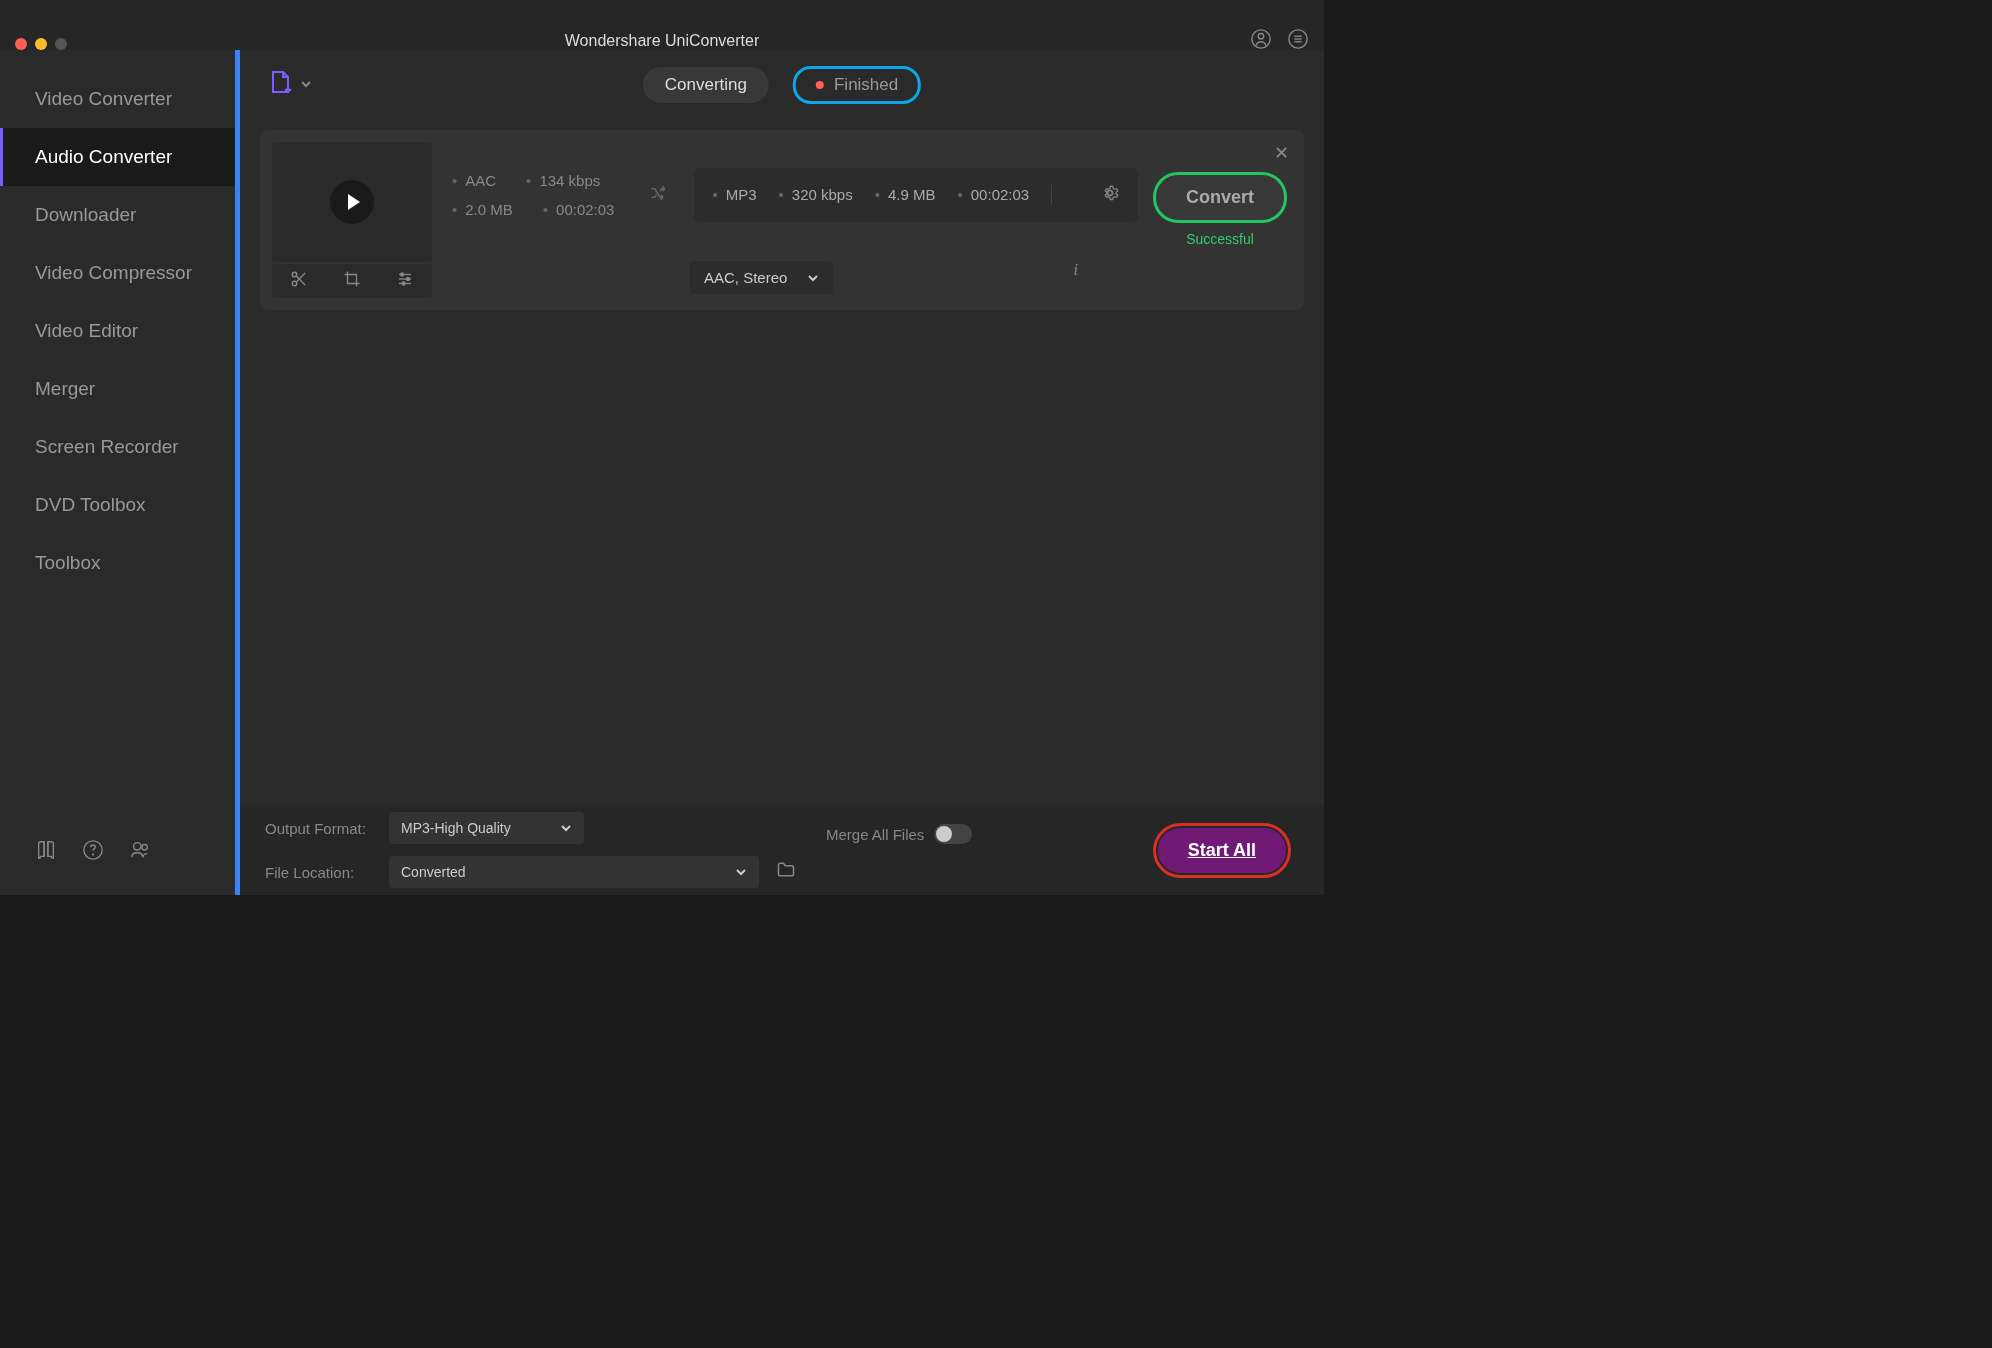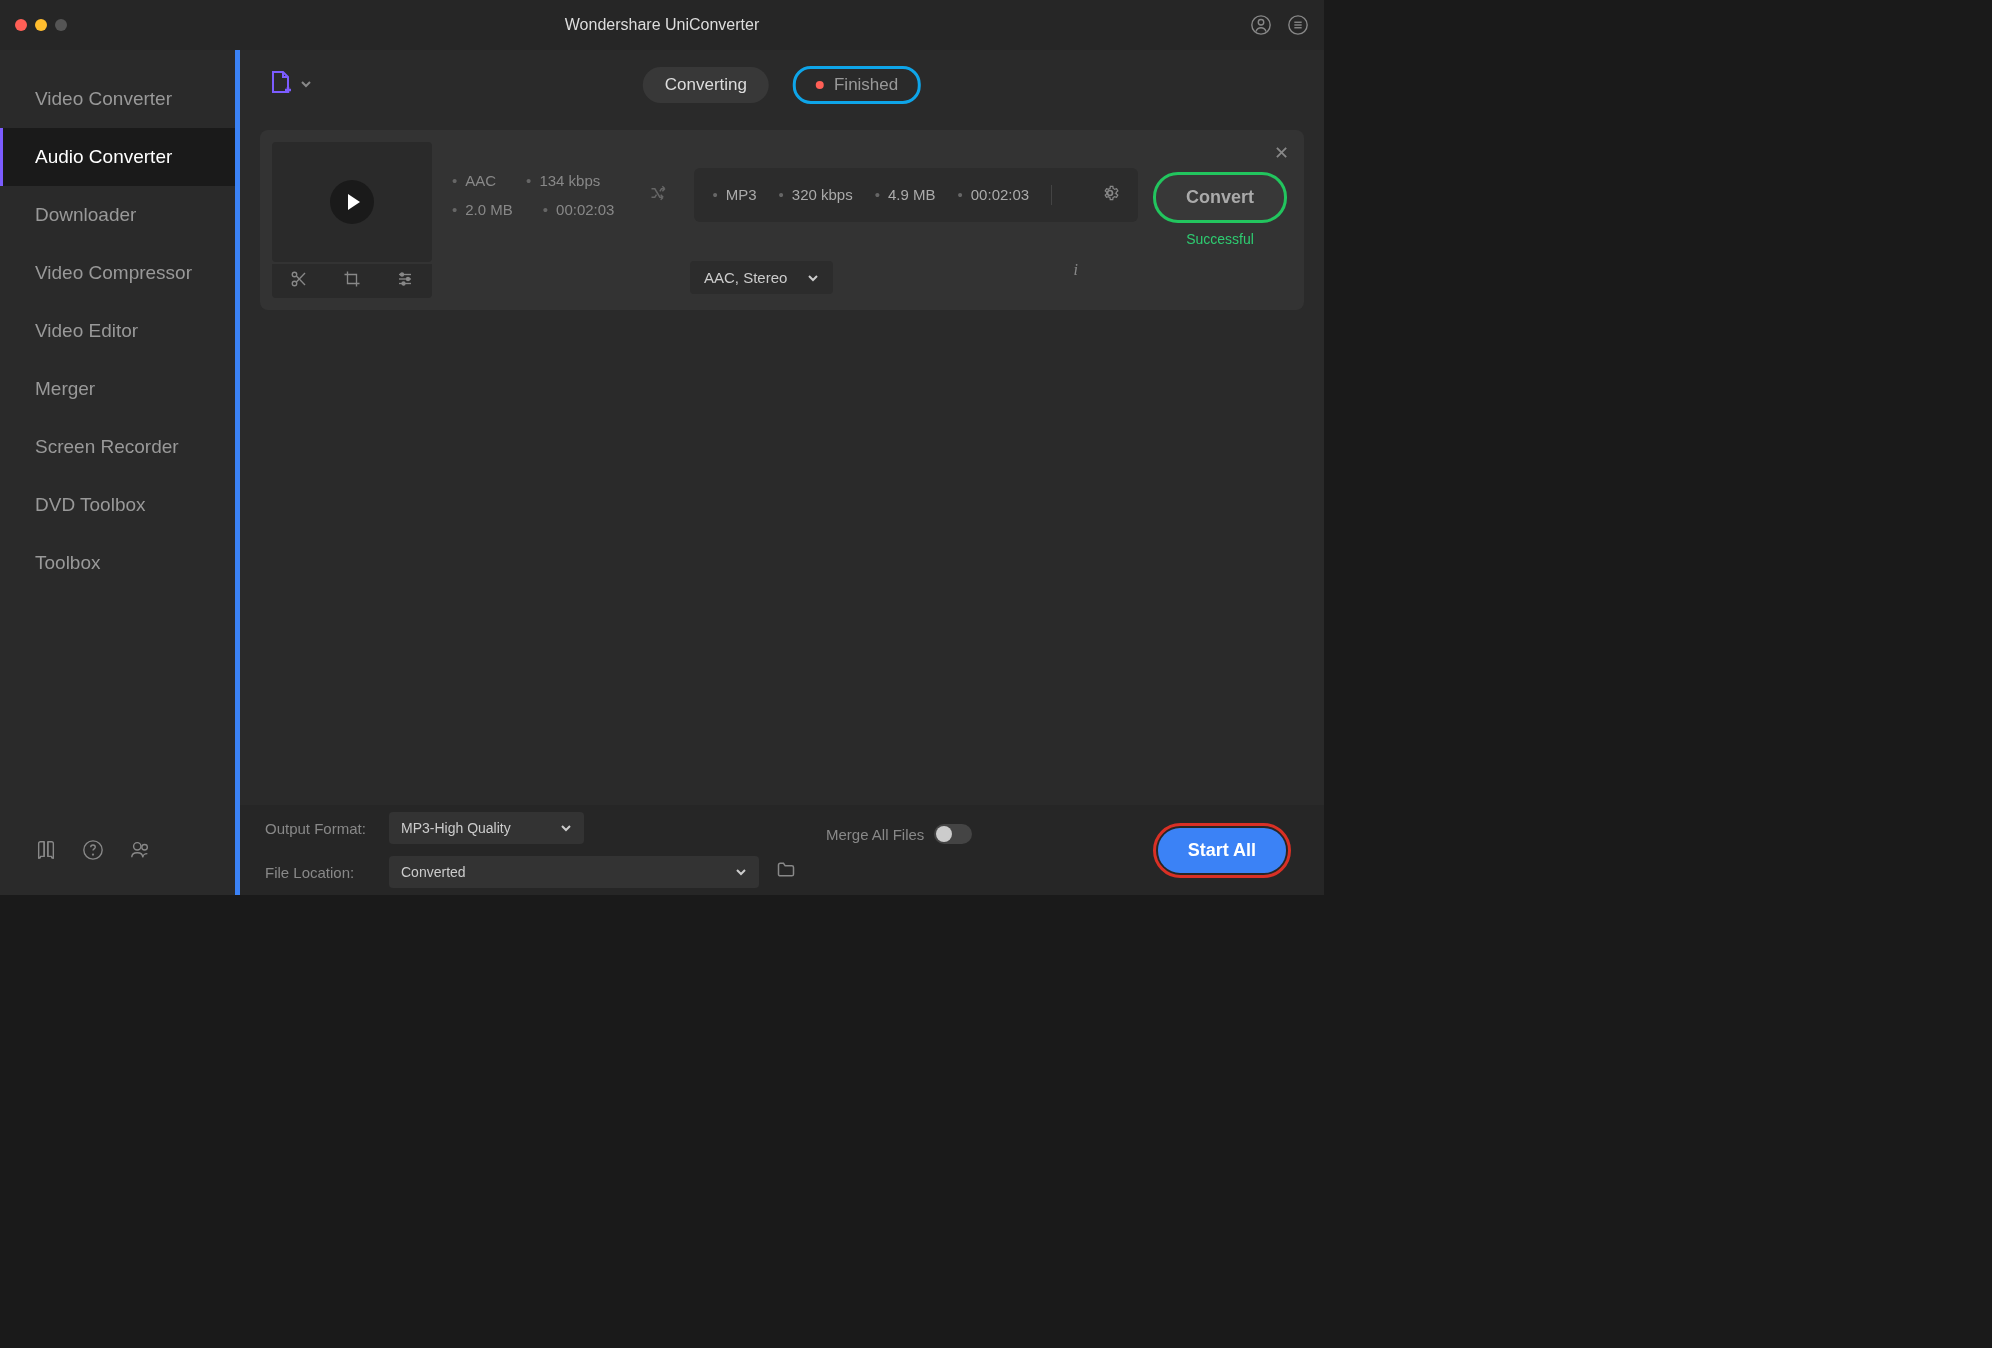--- a/index.html
+++ b/index.html
@@ -1,18 +1,18 @@
 <!DOCTYPE html>
 <html><head>
   <meta charset="utf-8">
   <style>
     * { margin: 0; padding: 0; box-sizing: border-box; font-family: -apple-system, BlinkMacSystemFont, 'Segoe UI', sans-serif; }
     body { background: #1a1a1a; color: #999; width: 1992px; height: 1348px; transform-origin: top left; }
     .app { width: 1324px; height: 895px; background: #2a2a2a; position: relative; display: flex; flex-direction: column; }
-    .titlebar { height: 50px; background: #262626; display: flex; align-items: center; padding: 0 15px; position: relative; }
+    .titlebar { height: 50px; background: #262626; display: flex; align-items: flex-end; padding: 0 15px; position: relative; }
     .traffic-lights { display: flex; gap: 8px; }
     .traffic-light { width: 12px; height: 12px; border-radius: 50%; }
     .tl-red { background: #ff5f56; }
     .tl-yellow { background: #ffbd2e; }
     .tl-grey { background: #555; }
     .titlebar-title { position: absolute; left: 50%; transform: translateX(-50%); color: #ddd; font-size: 16px; font-weight: 500; }
     .titlebar-right { position: absolute; right: 15px; display: flex; gap: 15px; align-items: center; }
     .titlebar-icon { width: 22px; height: 22px; display: flex; align-items: center; justify-content: center; color: #888; cursor: pointer; }
     .titlebar-icon svg { width: 22px; height: 22px; }
     
@@ -70,21 +70,21 @@
     .bottom-bar { height: 90px; background: #262626; padding: 15px 25px; display: flex; gap: 20px; align-items: center; }
     .bottom-left { display: flex; flex-direction: column; gap: 12px; }
     .bottom-row { display: flex; align-items: center; gap: 12px; }
     .bottom-label { color: #888; font-size: 15px; min-width: 112px; }
     .bottom-select { background: #333; border-radius: 4px; padding: 8px 12px; display: flex; align-items: center; justify-content: space-between; color: #ccc; font-size: 14px; cursor: pointer; min-width: 195px; }
     .merge-area { display: flex; align-items: center; gap: 10px; color: #888; font-size: 15px; margin-left: 10px; align-self: flex-start; margin-top: 4px; }
     .toggle { width: 38px; height: 20px; background: #444; border-radius: 10px; position: relative; cursor: pointer; }
     .toggle::after { content: ''; position: absolute; left: 2px; top: 2px; width: 16px; height: 16px; border-radius: 50%; background: #ccc; }
     .folder-icon { color: #888; cursor: pointer; margin-left: 5px; }
     .start-all-wrap { margin-left: auto; margin-right: 8px; border: 3px solid #d93025; border-radius: 28px; padding: 2px; }
-    .start-all-btn { background: #3b82f6; color: #fff; border-radius: 22px; padding: 12px 30px; font-size: 18px; font-weight: 600; cursor: pointer; }
+    .start-all-btn { background: #701a75; color: #fff; border-radius: 22px; padding: 12px 30px; font-size: 18px; font-weight: 600; cursor: pointer; text-decoration: underline; }
     
     .wide-select { min-width: 370px; }
   </style>
 </head>
 <body>
 
 <div class="app">
   <div class="titlebar">
     <div class="traffic-lights">
       <div class="traffic-light tl-red"></div>

